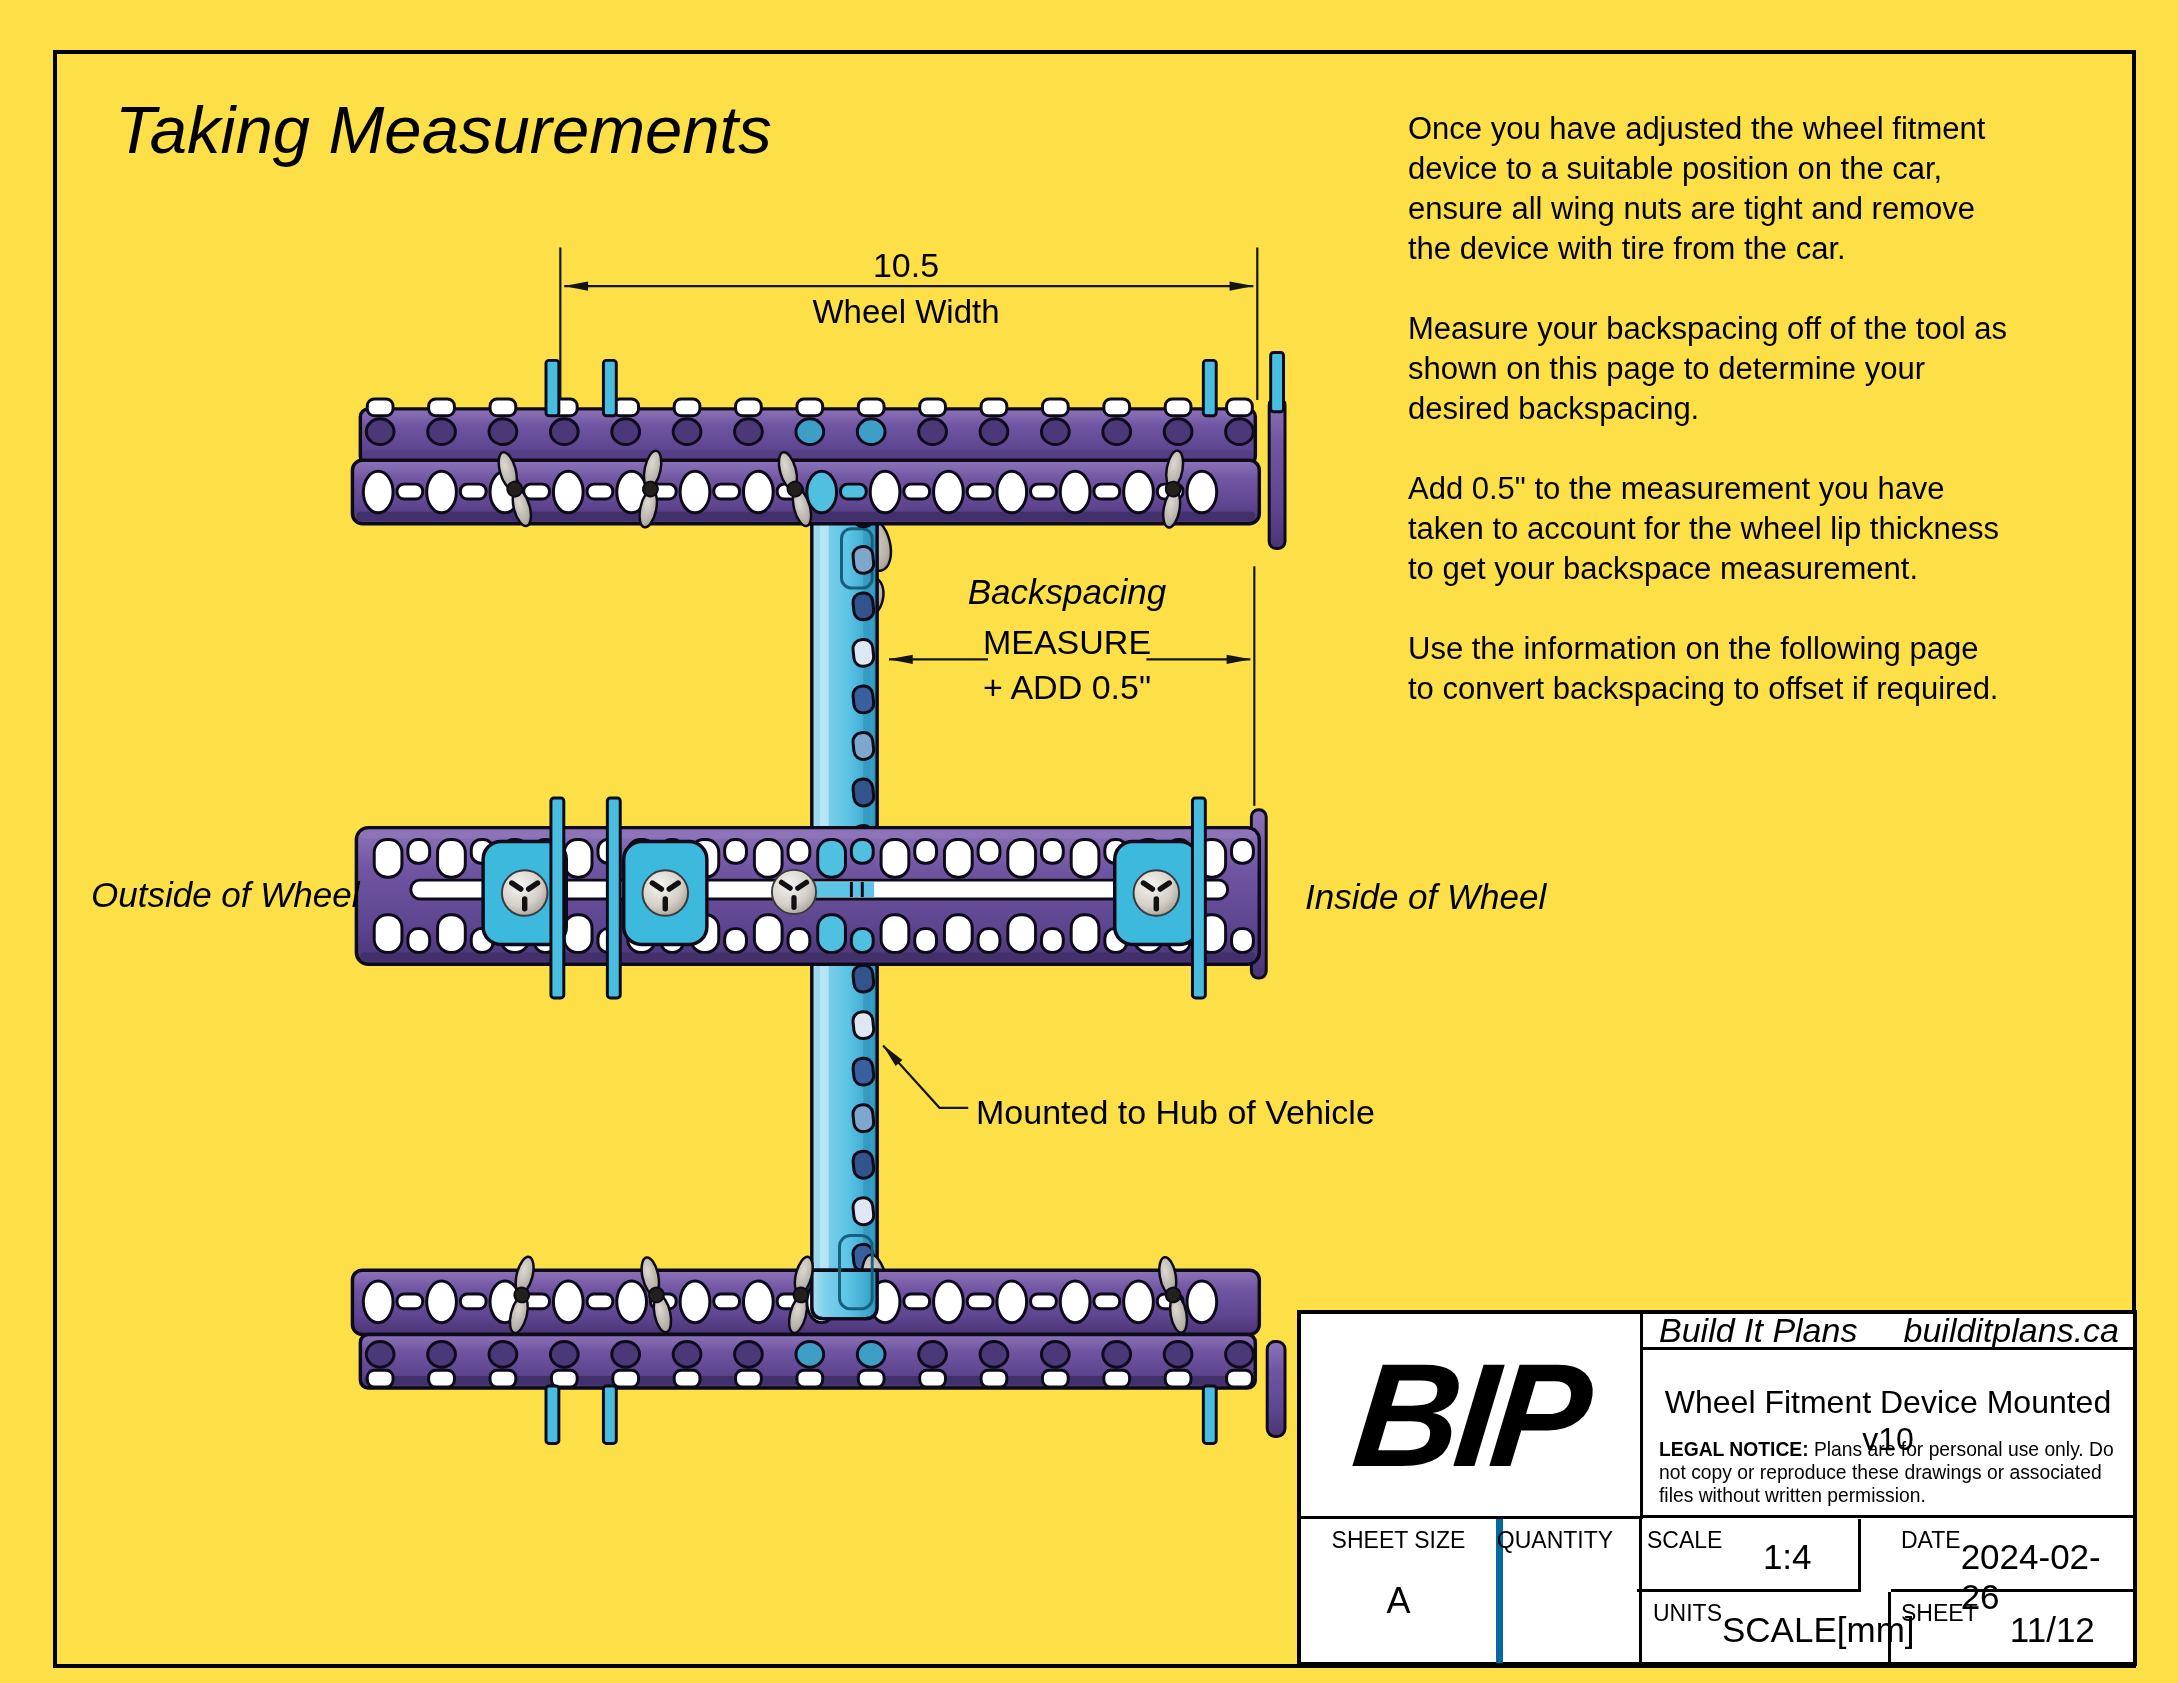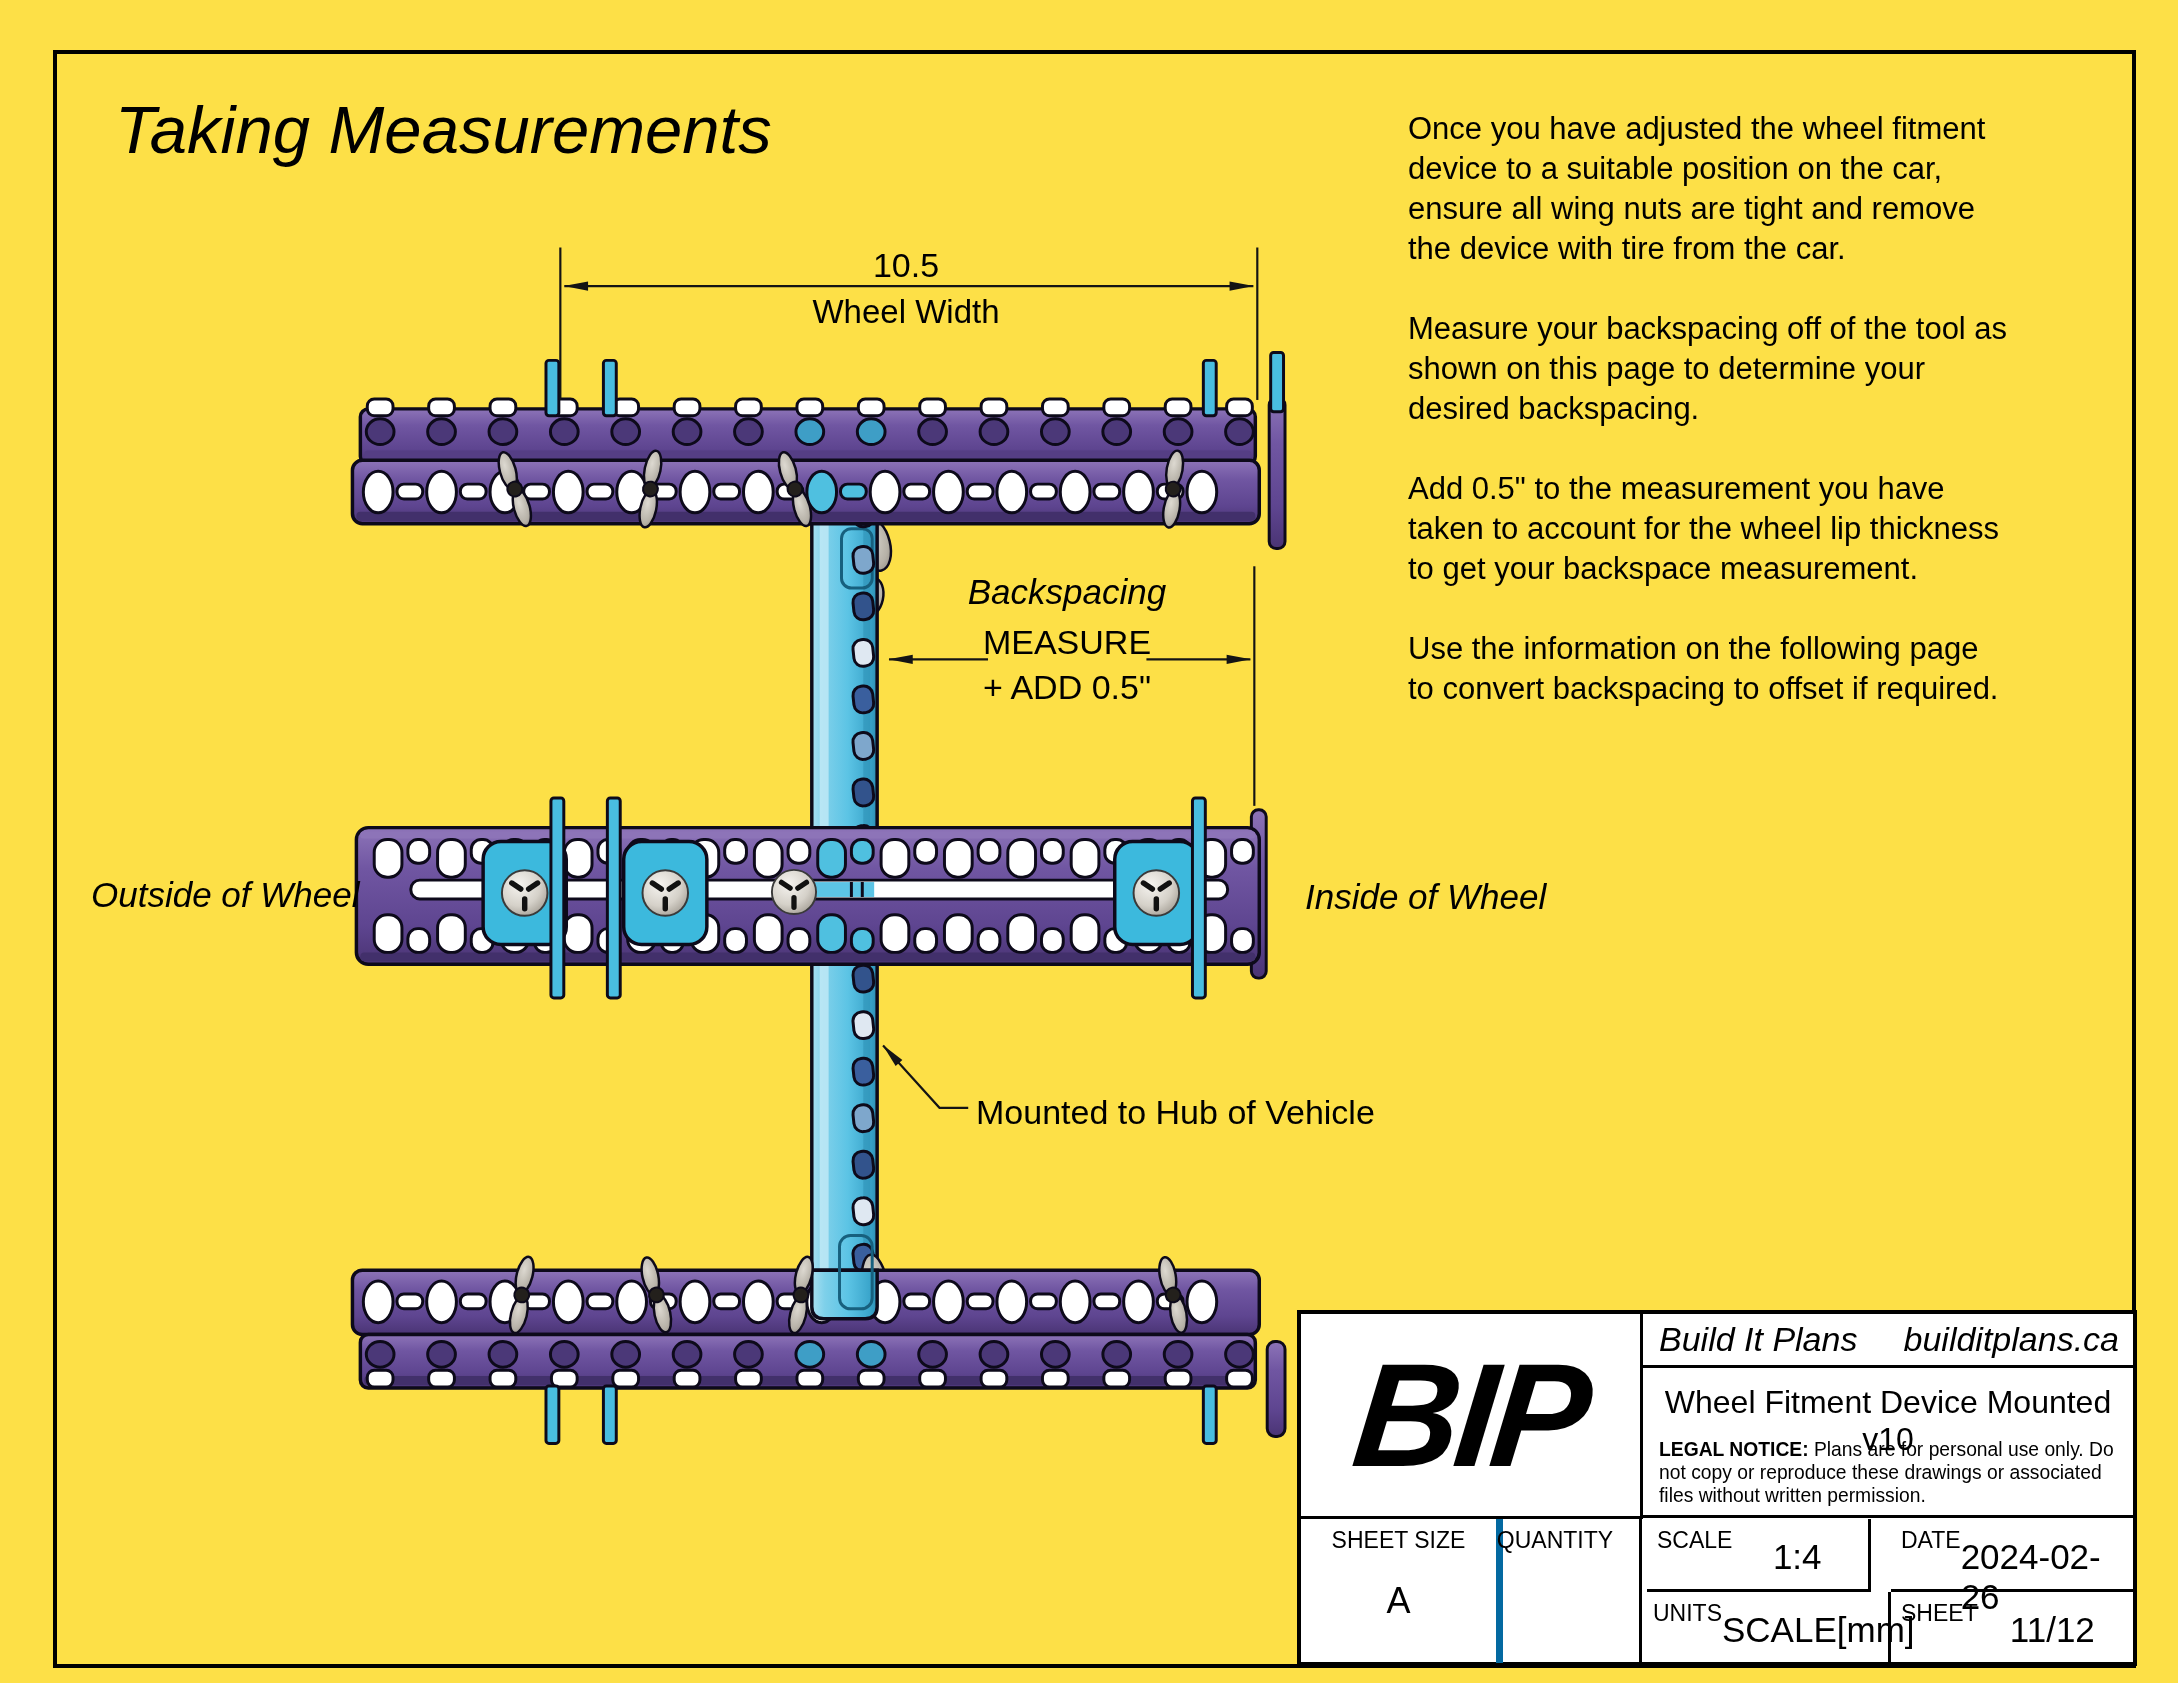--- a/index.html
+++ b/index.html
@@ -18,30 +18,30 @@
   svg.draw{position:absolute;left:0;top:0;}
 
   
   .tb{position:absolute;left:1297px;top:1310px;width:840px;height:356px;
       border:4px solid #000;box-sizing:border-box;background:#fff;}
   .tb .cell{position:absolute;box-sizing:border-box;}
   .tb .logo-cell{left:0;top:0;width:342px;height:205px;border-right:3px solid #000;border-bottom:3px solid #000;
                  display:flex;align-items:center;justify-content:center;}
   .tb .logo{font-size:147px;font-weight:bold;font-style:italic;letter-spacing:-5px;
             transform:skewX(-6deg);line-height:1;}
-  .tb .brand-row{left:342px;top:0;width:490px;height:54px;border-bottom:3px solid #000;
+  .tb .brand-row{left:342px;top:0;width:490px;height:36px;border-bottom:3px solid #000;
                  display:flex;align-items:center;justify-content:space-between;
                  padding:0 14px 0 16px;font-size:34px;font-style:italic;}
   .tb .title-cell{left:342px;top:54px;width:490px;height:150px;border-bottom:3px solid #000;}
   .tb .dwg-title{position:absolute;left:0;top:16px;width:100%;text-align:center;font-size:32px;}
   .tb .legal{position:absolute;left:16px;bottom:8px;width:457px;font-size:19.3px;line-height:23px;}
   .tb .legal b{font-weight:bold;}
   .tb .ss-cell{left:0;top:205px;width:202px;height:144px;border-right:7px solid #0369a1;text-align:center;}
   .tb .qty-cell{left:170px;top:205px;width:171px;height:144px;border-right:3px solid #000;text-align:center;}
-  .tb .scale-cell{left:346px;top:205px;width:224px;height:73px;border-right:3px solid #000;border-bottom:3px solid #000;}
+  .tb .scale-cell{left:336px;top:205px;width:224px;height:73px;border-right:3px solid #000;border-bottom:3px solid #000;}
   .tb .units-cell{left:342px;top:278px;width:248px;height:70px;border-right:3px solid #000;}
   .tb .date-cell{left:590px;top:205px;width:242px;height:73px;border-bottom:3px solid #000;}
   .tb .sheet-cell{left:590px;top:278px;width:242px;height:70px;}
   .tb .lbl{font-size:23px;}
   .tb .lbl-top{display:block;margin-top:8px;}
   .tb .big-val{display:block;font-size:36px;margin-top:26px;}
   .tb .pair{display:flex;align-items:flex-start;padding:8px 6px 0 10px;}
   .tb .pair .val{font-size:35px;margin:10px auto 0 auto;}
 </style>
 </head>

